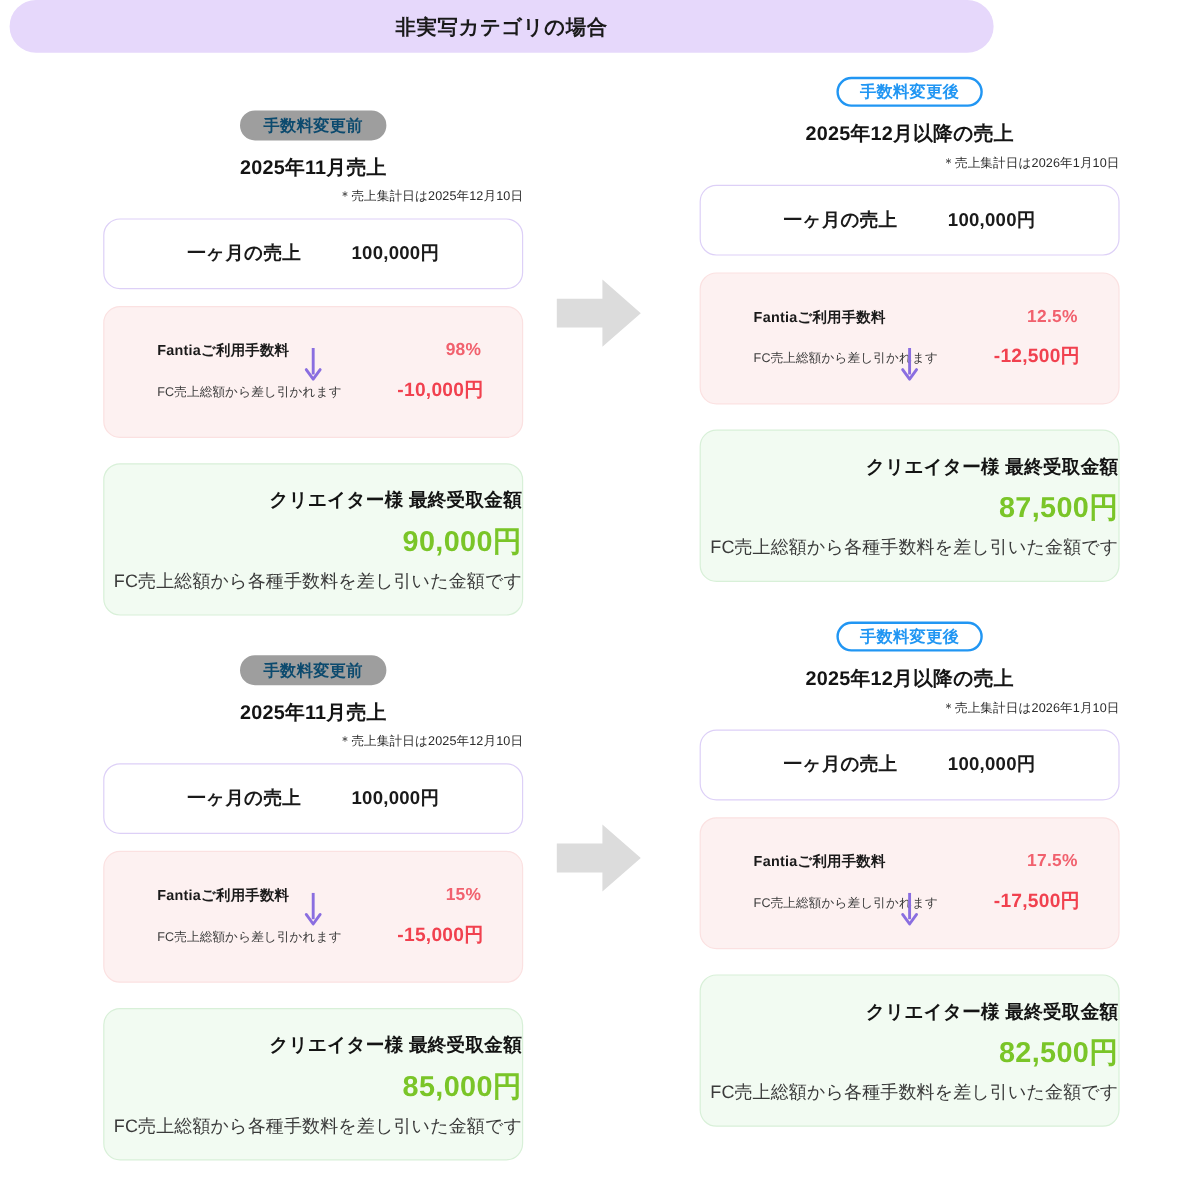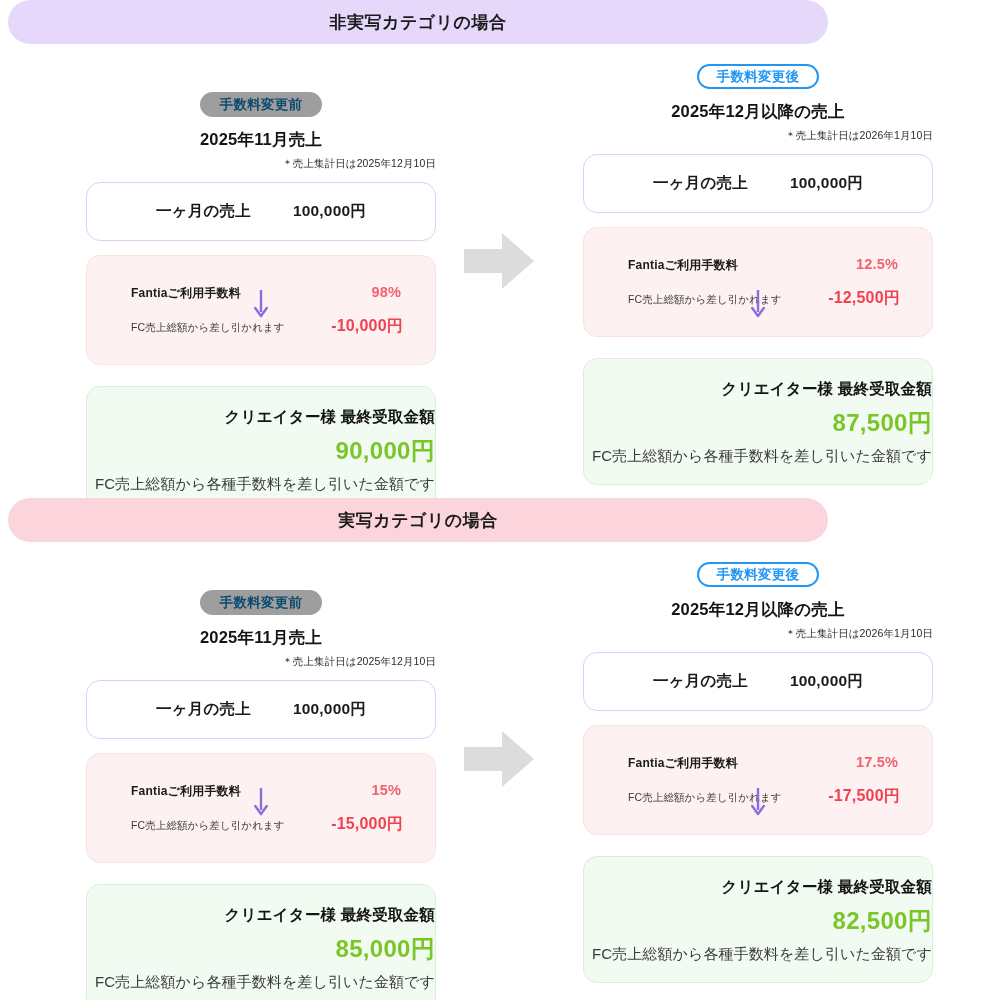--- a/index.html
+++ b/index.html
@@ -277,21 +277,20 @@
           <div class="result-value">87,500円</div>
           <div class="result-note">FC売上総額から各種手数料を差し引いた金額です</div>
         </div>
       </div>
 
     </div>
   </div>
 
   <div class="section section-2">
 
-    <div class="section-header hdr-pink">実写カテゴリの場合</div>
 
     <div class="columns">
 
       <div class="big-arrow">
         <svg width="76" height="62" viewBox="0 0 76 62" aria-hidden="true">
           <path d="M2 19 H40 V3 L72 31 L40 59 V43 H2 Z" fill="#dcdcdc"></path>
         </svg>
       </div>
 
       <div class="col col-left">

